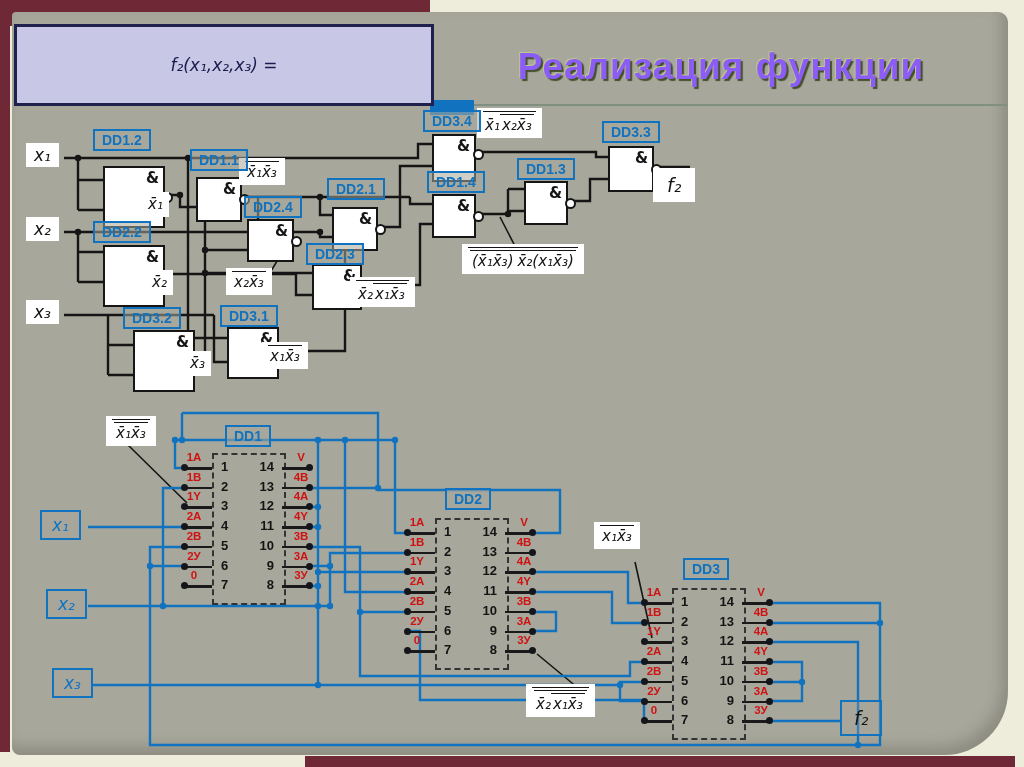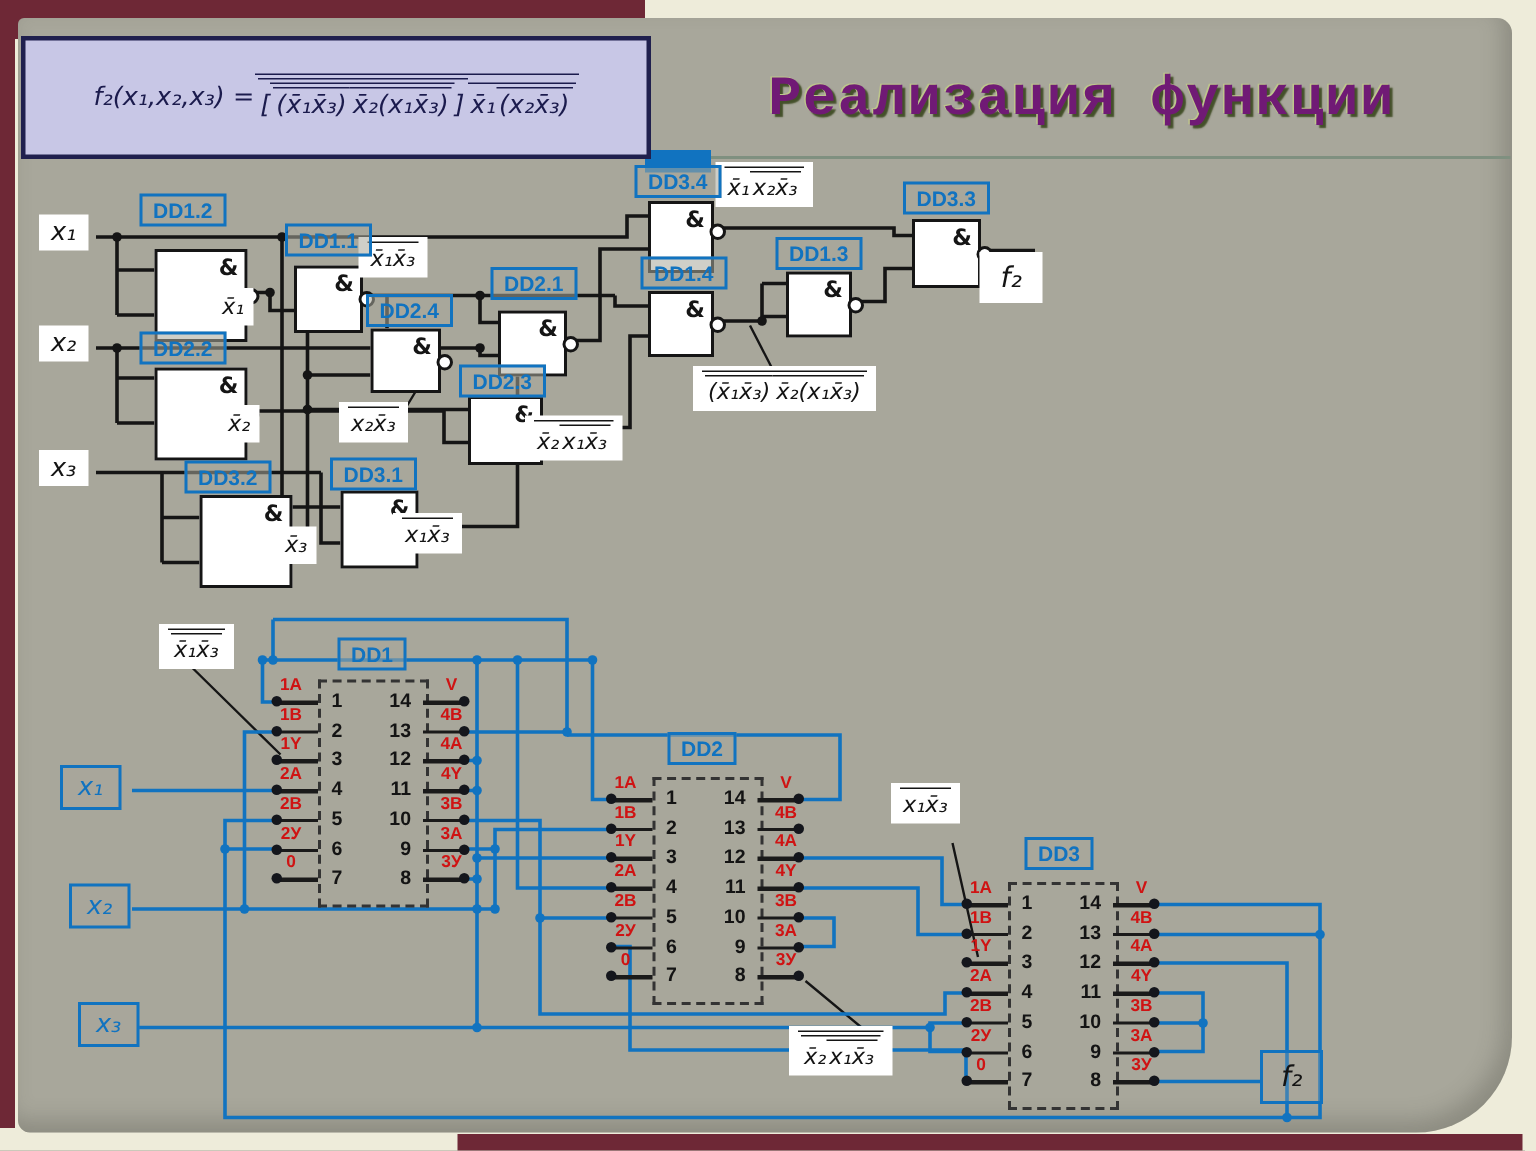--- a/index.html
+++ b/index.html
@@ -9,21 +9,21 @@
   .maroon-top{position:absolute;left:0;top:0;width:430px;height:26px;background:#6e2836;}
   .maroon-bottom{position:absolute;left:305px;top:756px;width:710px;height:11px;background:#6e2836;}
   .slide{position:absolute;left:12px;top:12px;width:996px;height:743px;background:#a8a79b;
          border-radius:4px 10px 64px 8px;box-shadow:inset -6px -8px 14px rgba(60,60,50,.25);}
   .layer{position:absolute;left:0;top:0;width:1024px;height:767px;}
   
   .formula-box{position:absolute;left:14px;top:24px;width:414px;height:76px;background:#c8c7e6;
       border:3px solid #20204e;display:flex;align-items:center;justify-content:center;
       font-family:"DejaVu Sans",sans-serif;font-style:italic;font-size:17px;color:#1b1b4d;z-index:6;}
   .title{position:absolute;left:436px;top:46px;width:570px;text-align:center;font-size:37px;font-weight:bold;
-      letter-spacing:1px;color:#701a75;font-family:Liberation Mono, monospace;
+      letter-spacing:1px;color:#8b5cf6;font-family:Liberation Sans, sans-serif;
       text-shadow:-1px -1px 0 #bdc68c, 2px 2px 1px #44502a;z-index:5;}
   .divider{position:absolute;left:63px;top:104px;width:944px;height:2px;background:#7f9080;z-index:4;}
   .divider-accent{position:absolute;left:430px;top:100px;width:44px;height:15px;background:#1173c0;z-index:4;}
   
   .gate{position:absolute;background:#ffffff;border:2.5px solid #151515;z-index:3;}
   .gate .amp{position:absolute;right:4px;top:1px;font-size:15px;font-weight:bold;color:#151515;font-family:"DejaVu Sans",sans-serif;}
   .bub{position:absolute;width:7px;height:7px;border:2px solid #151515;border-radius:50%;background:#fff;}
   .glabel{position:absolute;border:2.5px solid #1173c0;color:#1173c0;background:rgba(168,167,155,.55);
       font-weight:bold;font-size:14px;padding:1px 7px;z-index:7;font-family:"Liberation Sans",sans-serif;}
   
@@ -127,21 +127,20 @@
         <circle cx="360" cy="612" r="3.2"></circle>
       <circle cx="880" cy="623" r="3.2"></circle>
         <circle cx="858" cy="745" r="3.2"></circle>
         <circle cx="802" cy="682" r="3.2"></circle>
       <circle cx="378" cy="488" r="3.2"></circle>
     </g>
   </svg>
 
   <div class="formula-box">
     <span>f₂(x₁,x₂,x₃) = </span>
-    <span id="formula-rhs"><span class="ov"><span class="ov">[<span class="ov"><span class="ov">(x̄₁x̄₃)</span><span class="ov">x̄₂(x₁x̄₃)</span></span>]</span><span class="ov">x̄₁<span class="ov">(x₂x̄₃)</span></span></span></span>
   </div>
   <div class="title">Реализация функции</div>
   <div class="divider"></div>
   <div class="divider-accent"></div>
 
   <div id="dyn">
       <div class="glabel" style="left: 93px; top: 129px;">DD1.2</div>
       <div class="gate" style="left: 103px; top: 166px; width: 58px; height: 58px;">
         <span class="amp">&amp;</span>
         <span class="bub" style="left: 57px; top: 24px;"></span>

